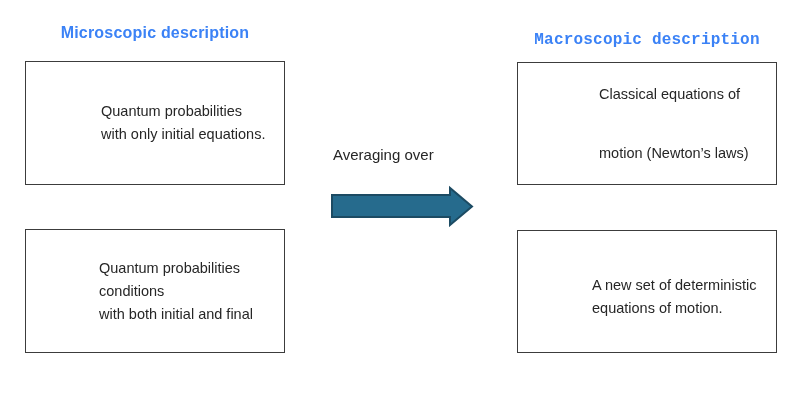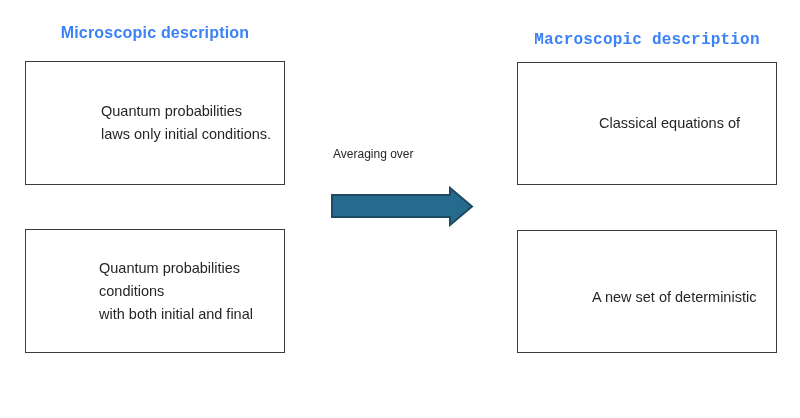--- a/index.html
+++ b/index.html
@@ -45,21 +45,21 @@
     font-size: 14.5px;
     line-height: 23px;
     color: #262626;
     white-space: nowrap;
     margin-left: 37px;
   }
   .arrow-label {
     position: absolute;
     left: 333px;
     top: 143px;
-    font-size: 12px;
+    font-size: 15px;
     line-height: 23px;
     color: #262626;
     white-space: nowrap;
   }
   .arrow-label span { display: block; }
   .block-arrow {
     position: absolute;
     left: 330px;
     top: 185px;
     width: 145px;
@@ -70,35 +70,37 @@
 <body>
 
 <div class="canvas">
 
   <div class="col-title left">Microscopic description</div>
 
   <div class="col-title right">Macroscopic description</div>
 
   <div class="diagram-box box-lt">
     <span class="box-line">Quantum probabilities</span>
-    <span class="box-line">laws only initial conditions.</span>
+    <span class="box-line">with only initial equations.</span>
   </div>
 
   <div class="diagram-box box-lb">
     <span class="box-line">Quantum probabilities</span>
     <span class="box-line">conditions</span>
     <span class="box-line">with both initial and final</span>
   </div>
 
   <div class="diagram-box box-rt">
     <span class="box-line">Classical equations of</span>
+    <span class="box-line">motion (Newton’s laws)</span>
   </div>
 
   <div class="diagram-box box-rb">
     <span class="box-line">A  new set of deterministic</span>
+    <span class="box-line">equations of motion.</span>
   </div>
 
   <div class="arrow-label">
     <span>Averaging over</span>
   </div>
 
   <svg class="block-arrow" viewBox="0 0 145 42" xmlns="http://www.w3.org/2000/svg" aria-hidden="true">
     <polygon points="2,10 120,10 120,3 142,21.5 120,40 120,32 2,32" stroke-width="2" stroke-linejoin="miter" stroke="#1C4B63" fill="#266B8D"></polygon>
   </svg>
 

